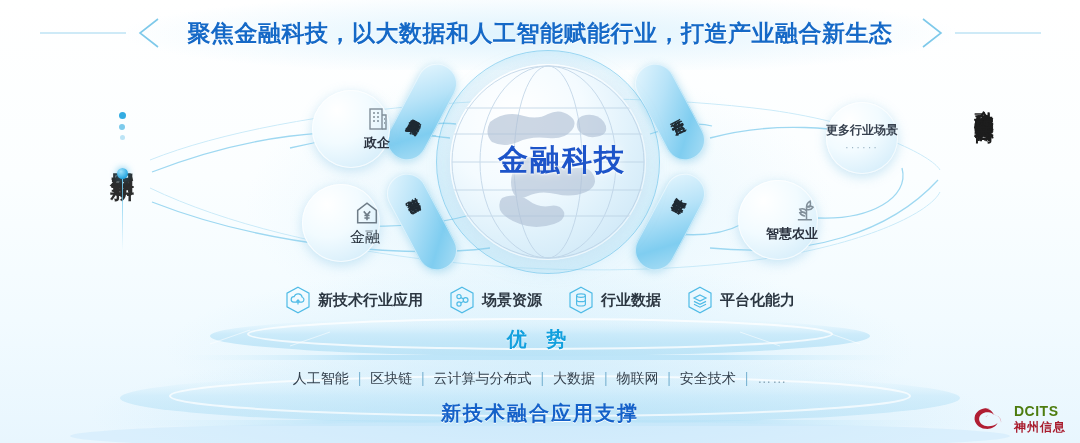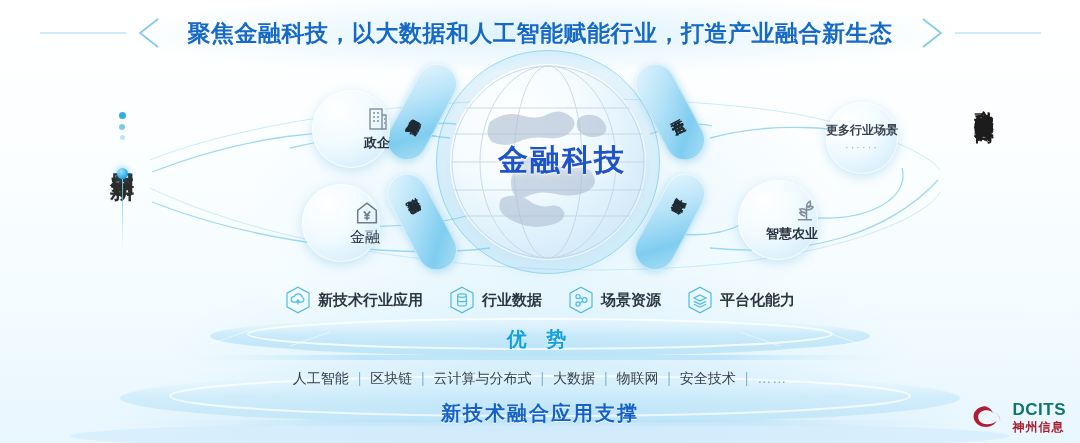--- a/index.html
+++ b/index.html
@@ -130,21 +130,21 @@
   .tech-row .sep{color:#7fb6d4;margin:0 5px;}
   .tech-row .ell{color:#8aa7b8;letter-spacing:1px;}
   .bottom-title{position:absolute;left:0;right:0;top:400px;text-align:center;
     font-size:20px;font-weight:800;color:#1461c9;letter-spacing:2px;
     text-shadow:0 1px 0 rgba(255,255,255,.9);}
 
   
   .logo{position:absolute;right:14px;bottom:10px;display:flex;align-items:center;gap:7px;}
   .logo .mark{width:34px;height:28px;flex:0 0 auto;}
   .logo .ltext{display:flex;flex-direction:column;line-height:1;}
-  .logo .lmain{font-size:17px;font-weight:800;color:#0f766e;letter-spacing:.5px;}
+  .logo .lmain{font-size:14px;font-weight:800;color:#4d7c0f;letter-spacing:.5px;}
   .logo .lsub{font-size:12px;font-weight:700;color:#a81b2d;letter-spacing:1px;margin-top:3px;}
 </style>
 </head>
 <body>
 
 <div class="stage">
   <div class="bg-wash"></div>
   <div class="bg-glow-top"></div>
 
   <div class="header">
@@ -316,39 +316,39 @@
           <path d="M13 18.6v-4.4M11.3 15.6L13 13.9l1.7 1.7"></path>
         </svg>
       </span>
       <span class="atext">新技术行业应用</span>
     </div>
 
     <div class="adv">
       <span class="hexico">
         <svg width="26" height="28" viewBox="0 0 26 28" fill="none" stroke="#4fbbe6" stroke-width="1.2">
           <path d="M13 1.2 24 7.2v13.6L13 26.8 2 20.8V7.2z"></path>
-          <ellipse cx="13" cy="9.6" rx="4.4" ry="1.8"></ellipse>
-          <path d="M8.6 9.6v8.6c0 1 2 1.8 4.4 1.8s4.4-.8 4.4-1.8V9.6"></path>
-          <path d="M8.6 13.9c0 1 2 1.8 4.4 1.8s4.4-.8 4.4-1.8"></path>
+          <circle cx="10" cy="10.6" r="2.1"></circle>
+            <circle cx="16.6" cy="14" r="2.4"></circle>
+            <circle cx="10" cy="18" r="2.1"></circle>
+          <path d="M11.8 11.6l3.1 1.4M11.7 16.9l3-1.7"></path>
         </svg>
       </span>
-      <span class="atext">行业数据</span>
+      <span class="atext">场景资源</span>
     </div>
 
     <div class="adv">
       <span class="hexico">
         <svg width="26" height="28" viewBox="0 0 26 28" fill="none" stroke="#4fbbe6" stroke-width="1.2">
           <path d="M13 1.2 24 7.2v13.6L13 26.8 2 20.8V7.2z"></path>
-          <circle cx="10" cy="10.6" r="2.1"></circle>
-            <circle cx="16.6" cy="14" r="2.4"></circle>
-            <circle cx="10" cy="18" r="2.1"></circle>
-          <path d="M11.8 11.6l3.1 1.4M11.7 16.9l3-1.7"></path>
+          <ellipse cx="13" cy="9.6" rx="4.4" ry="1.8"></ellipse>
+          <path d="M8.6 9.6v8.6c0 1 2 1.8 4.4 1.8s4.4-.8 4.4-1.8V9.6"></path>
+          <path d="M8.6 13.9c0 1 2 1.8 4.4 1.8s4.4-.8 4.4-1.8"></path>
         </svg>
       </span>
-      <span class="atext">场景资源</span>
+      <span class="atext">行业数据</span>
     </div>
 
     <div class="adv">
       <span class="hexico">
         <svg width="26" height="28" viewBox="0 0 26 28" fill="none" stroke="#4fbbe6" stroke-width="1.2">
           <path d="M13 1.2 24 7.2v13.6L13 26.8 2 20.8V7.2z"></path>
           <path d="M13 9 19 12l-6 3-6-3z"></path>
           <path d="M7 15.4l6 3 6-3M7 18.2l6 3 6-3"></path>
         </svg>
       </span>

